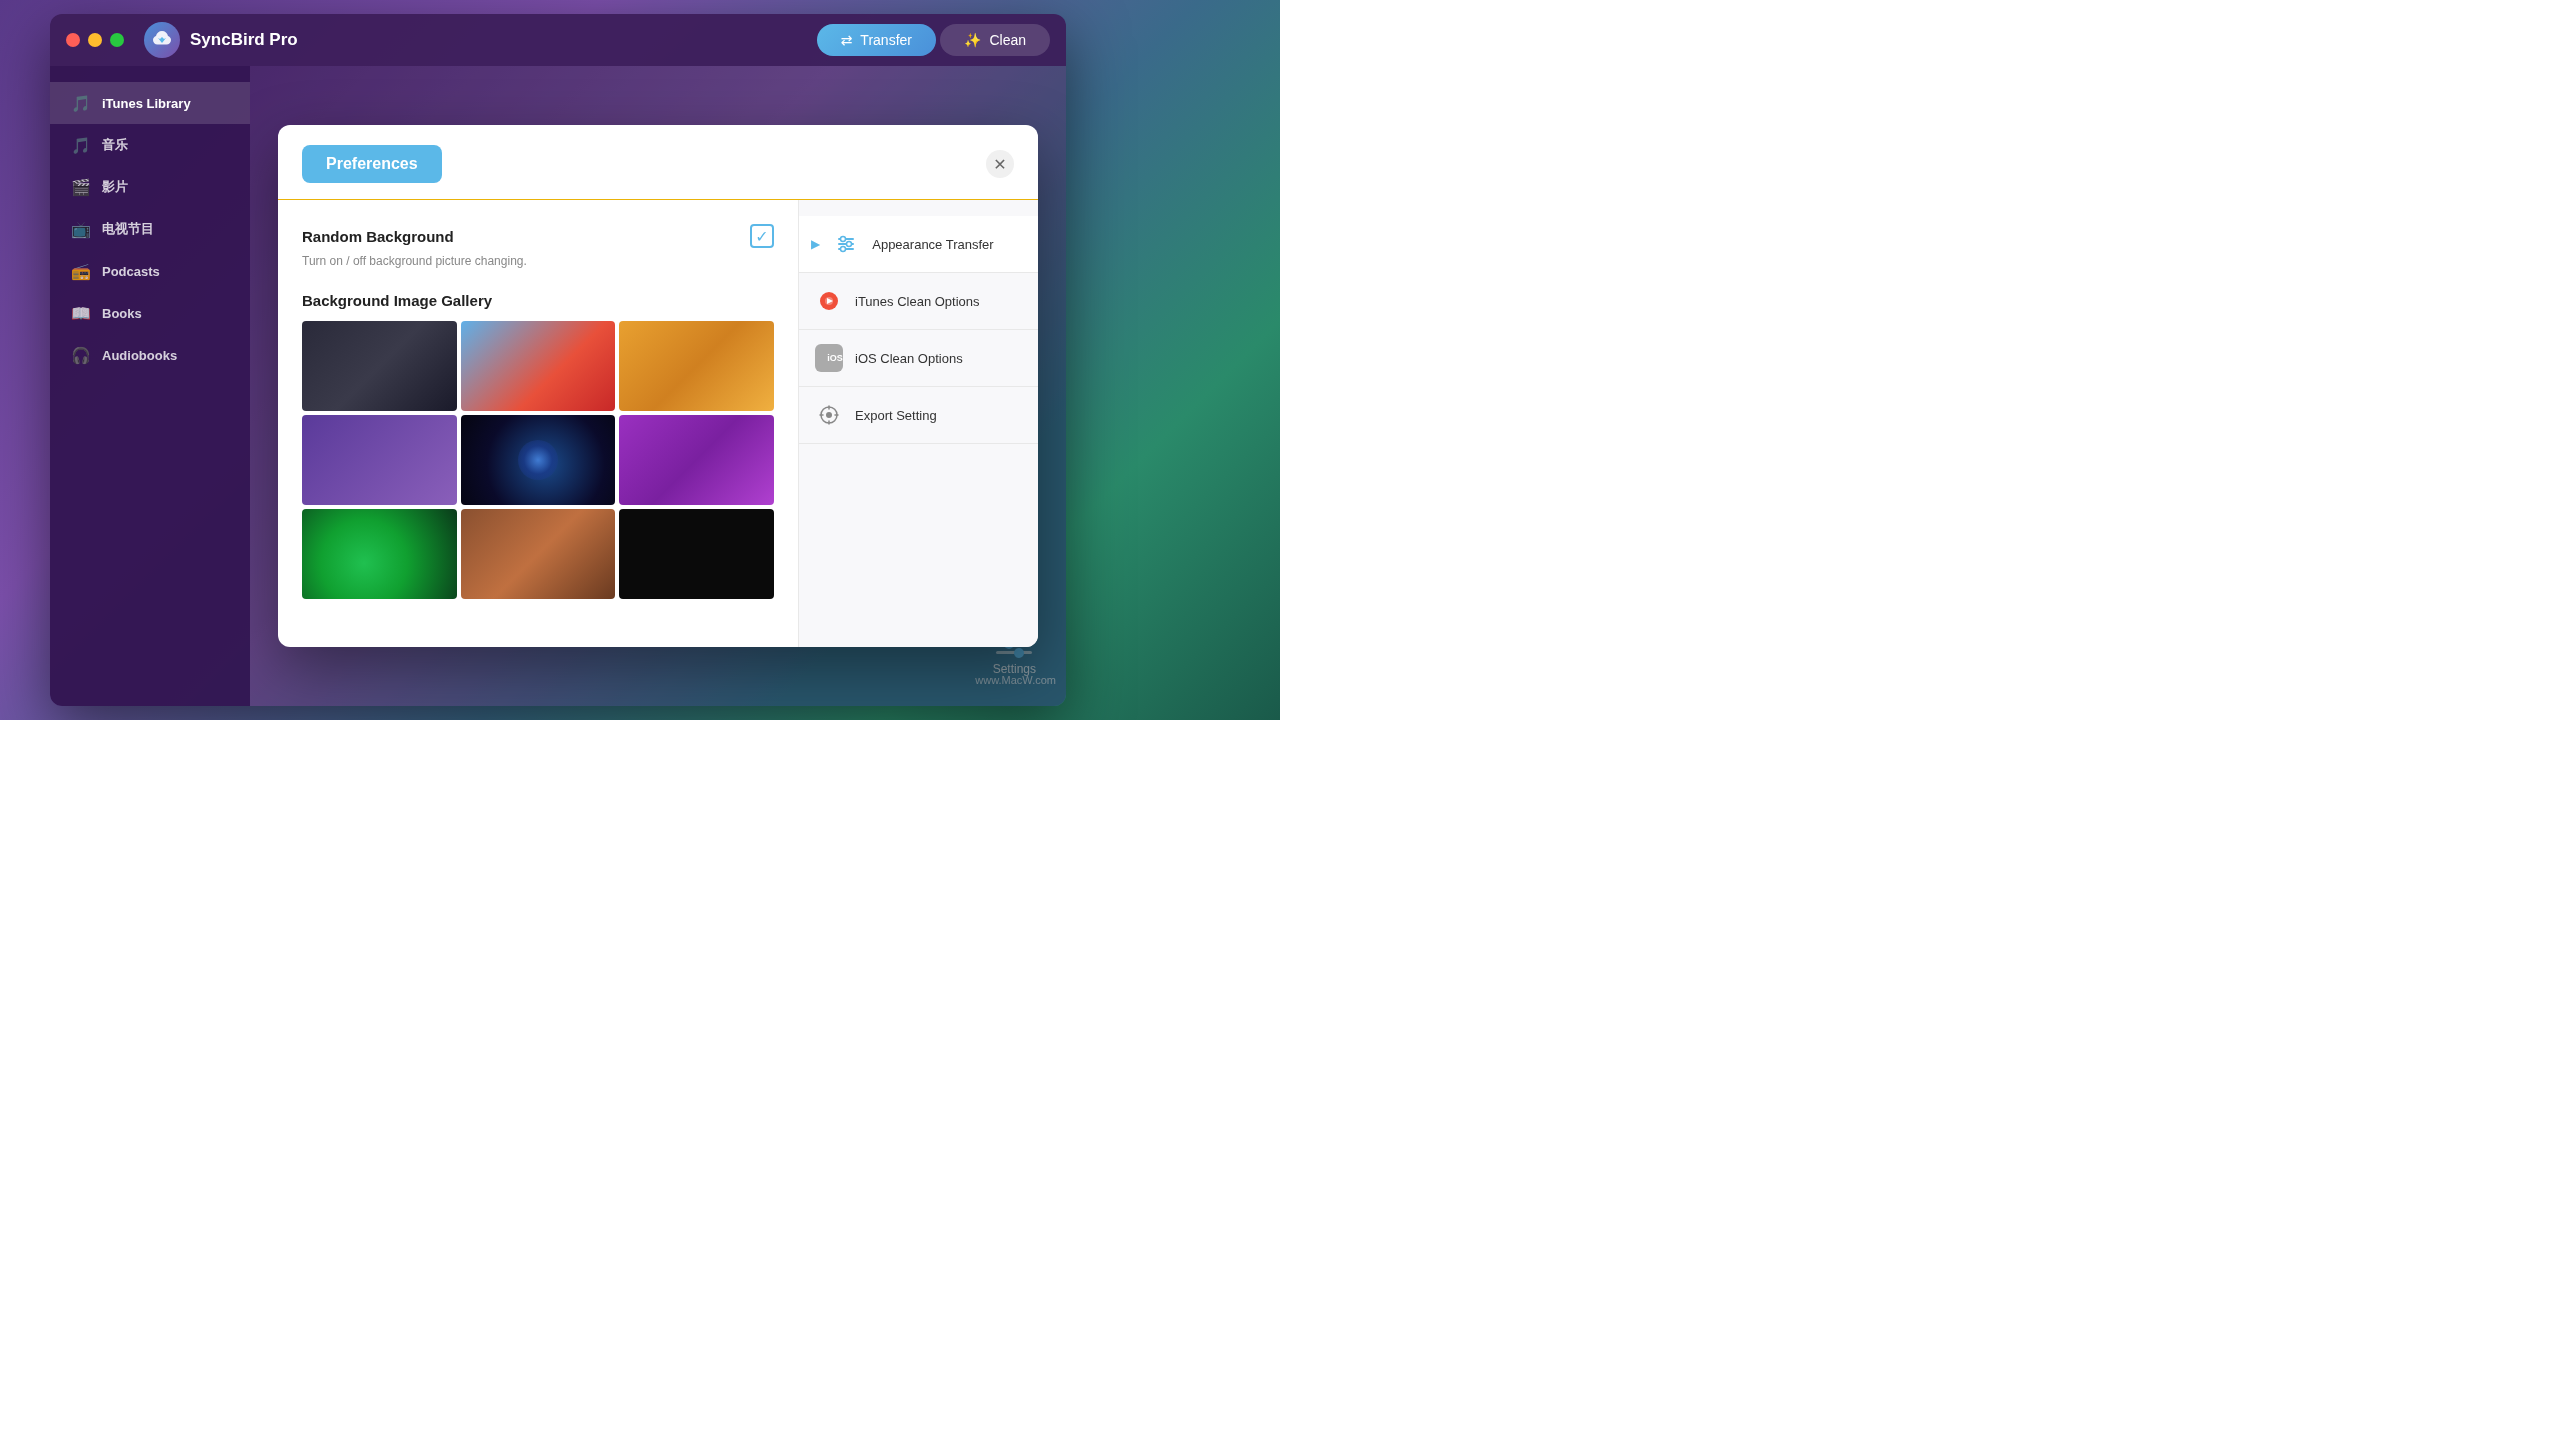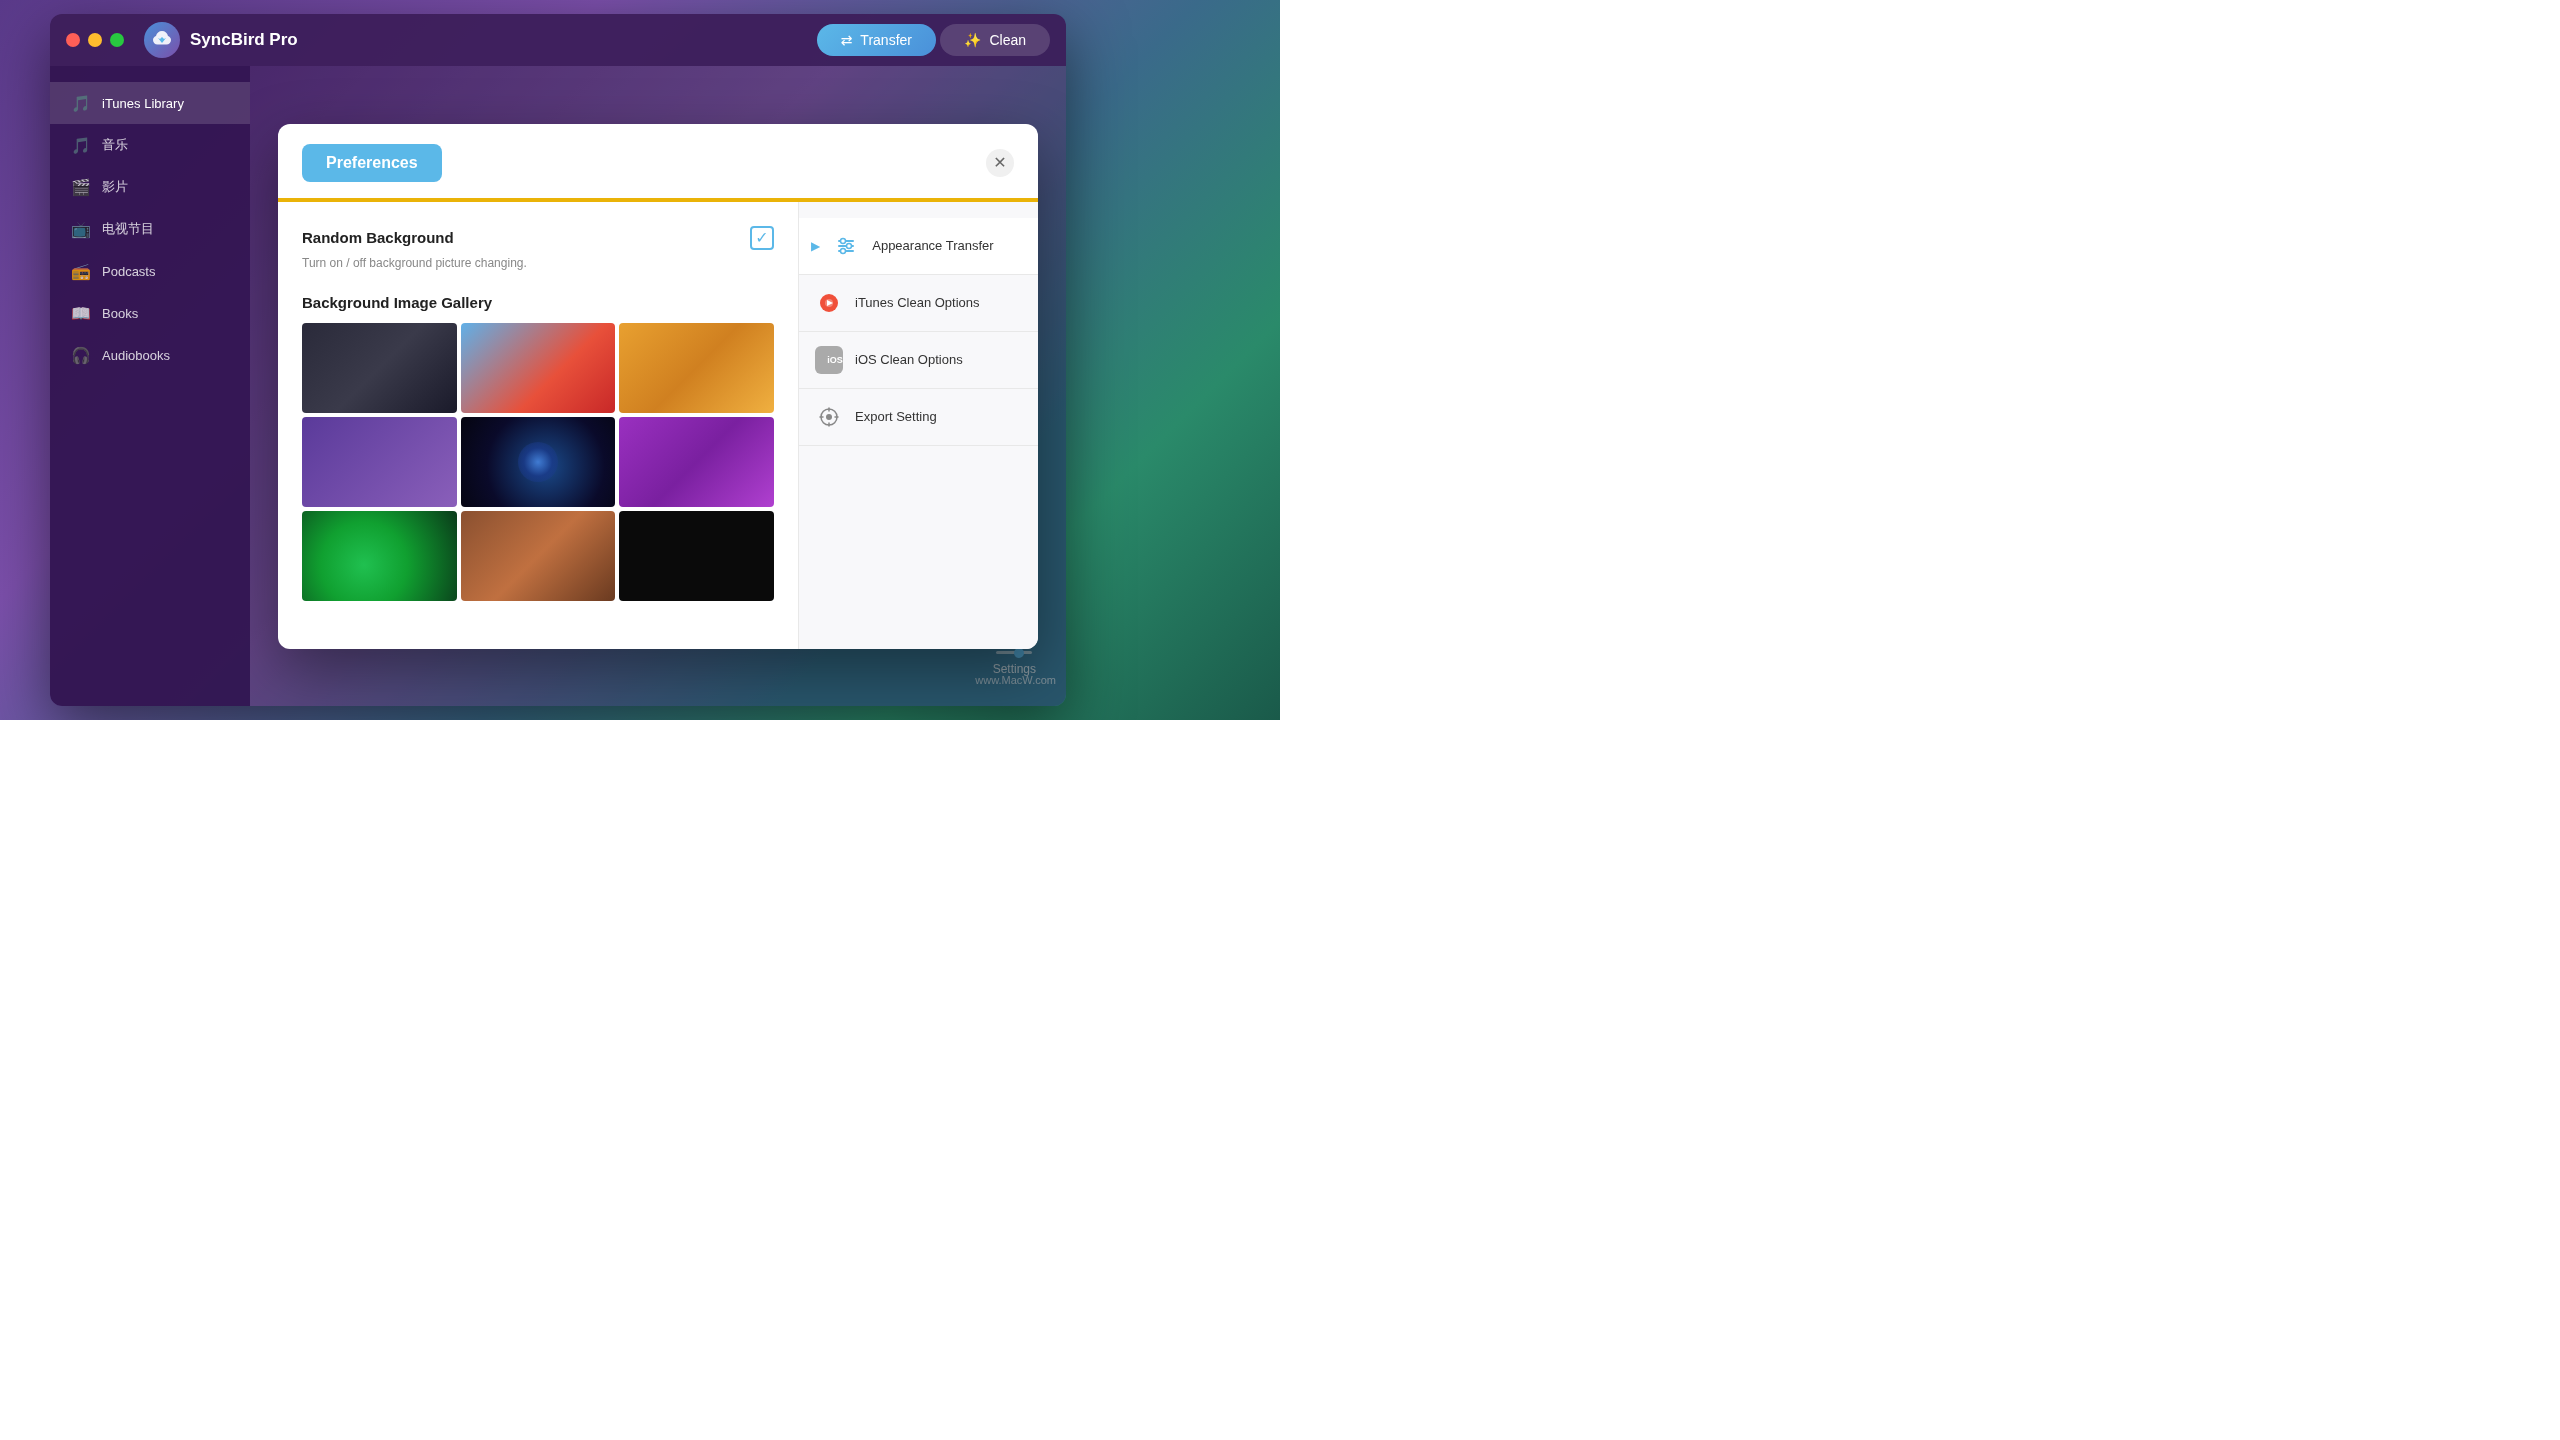--- a/index.html
+++ b/index.html
@@ -157,20 +157,21 @@
       justify-content: center;
       font-size: 16px;
     }
 
     .sidebar-item.active .s-icon {
       color: #5bb8e8;
     }
 
     .sidebar-label {
       font-size: 13px;
+      font-weight: bold;
     }
 
     
     .right-area {
       flex: 1;
       background: linear-gradient(135deg, #6a3a9a 0%, #8a5fba 40%, #3a7a9a 80%);
       position: relative;
       overflow: hidden;
     }
 
@@ -241,21 +242,21 @@
       width: 760px;
       max-height: 640px;
       display: flex;
       flex-direction: column;
       box-shadow: 0 20px 60px rgba(0,0,0,0.4);
       overflow: hidden;
     }
 
     .modal-header {
       padding: 20px 24px 16px;
-      border-bottom: 4px solid #eab308;
+      border-bottom: 1px solid #eab308;
       display: flex;
       align-items: center;
       justify-content: space-between;
       flex-shrink: 0;
     }
 
     .modal-title-btn {
       background: #5bb8e8;
       color: white;
       border: none;

